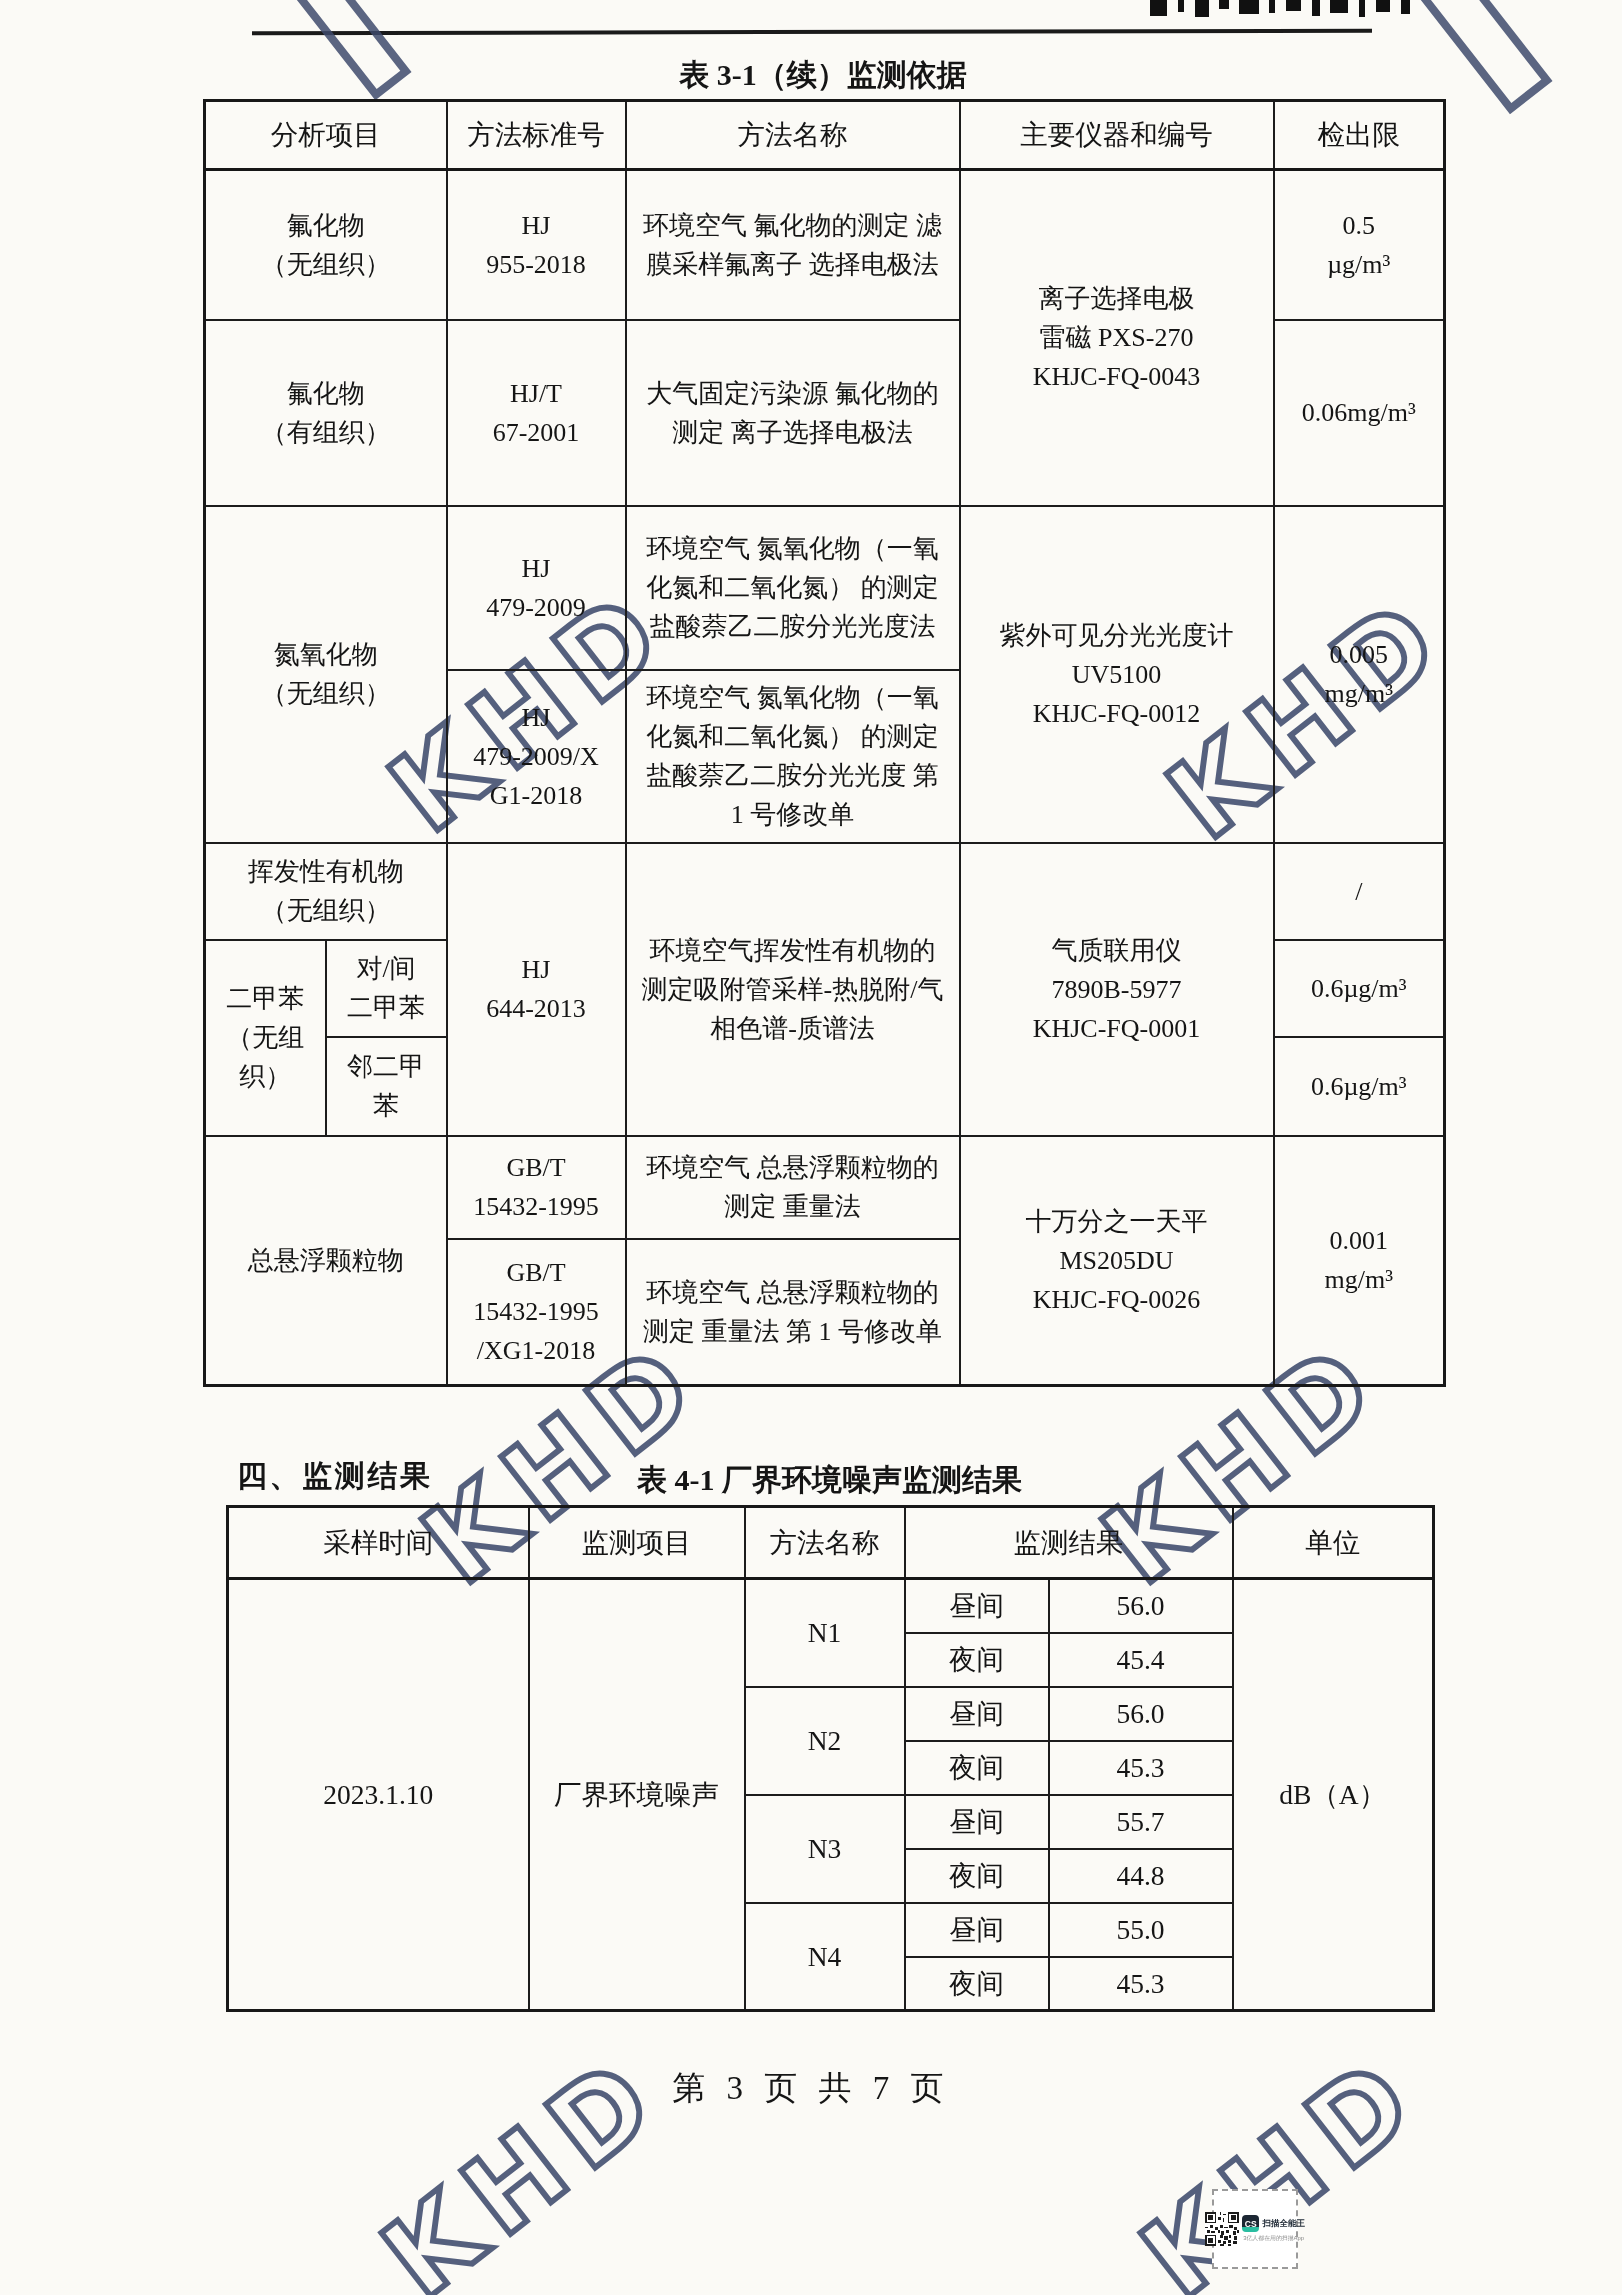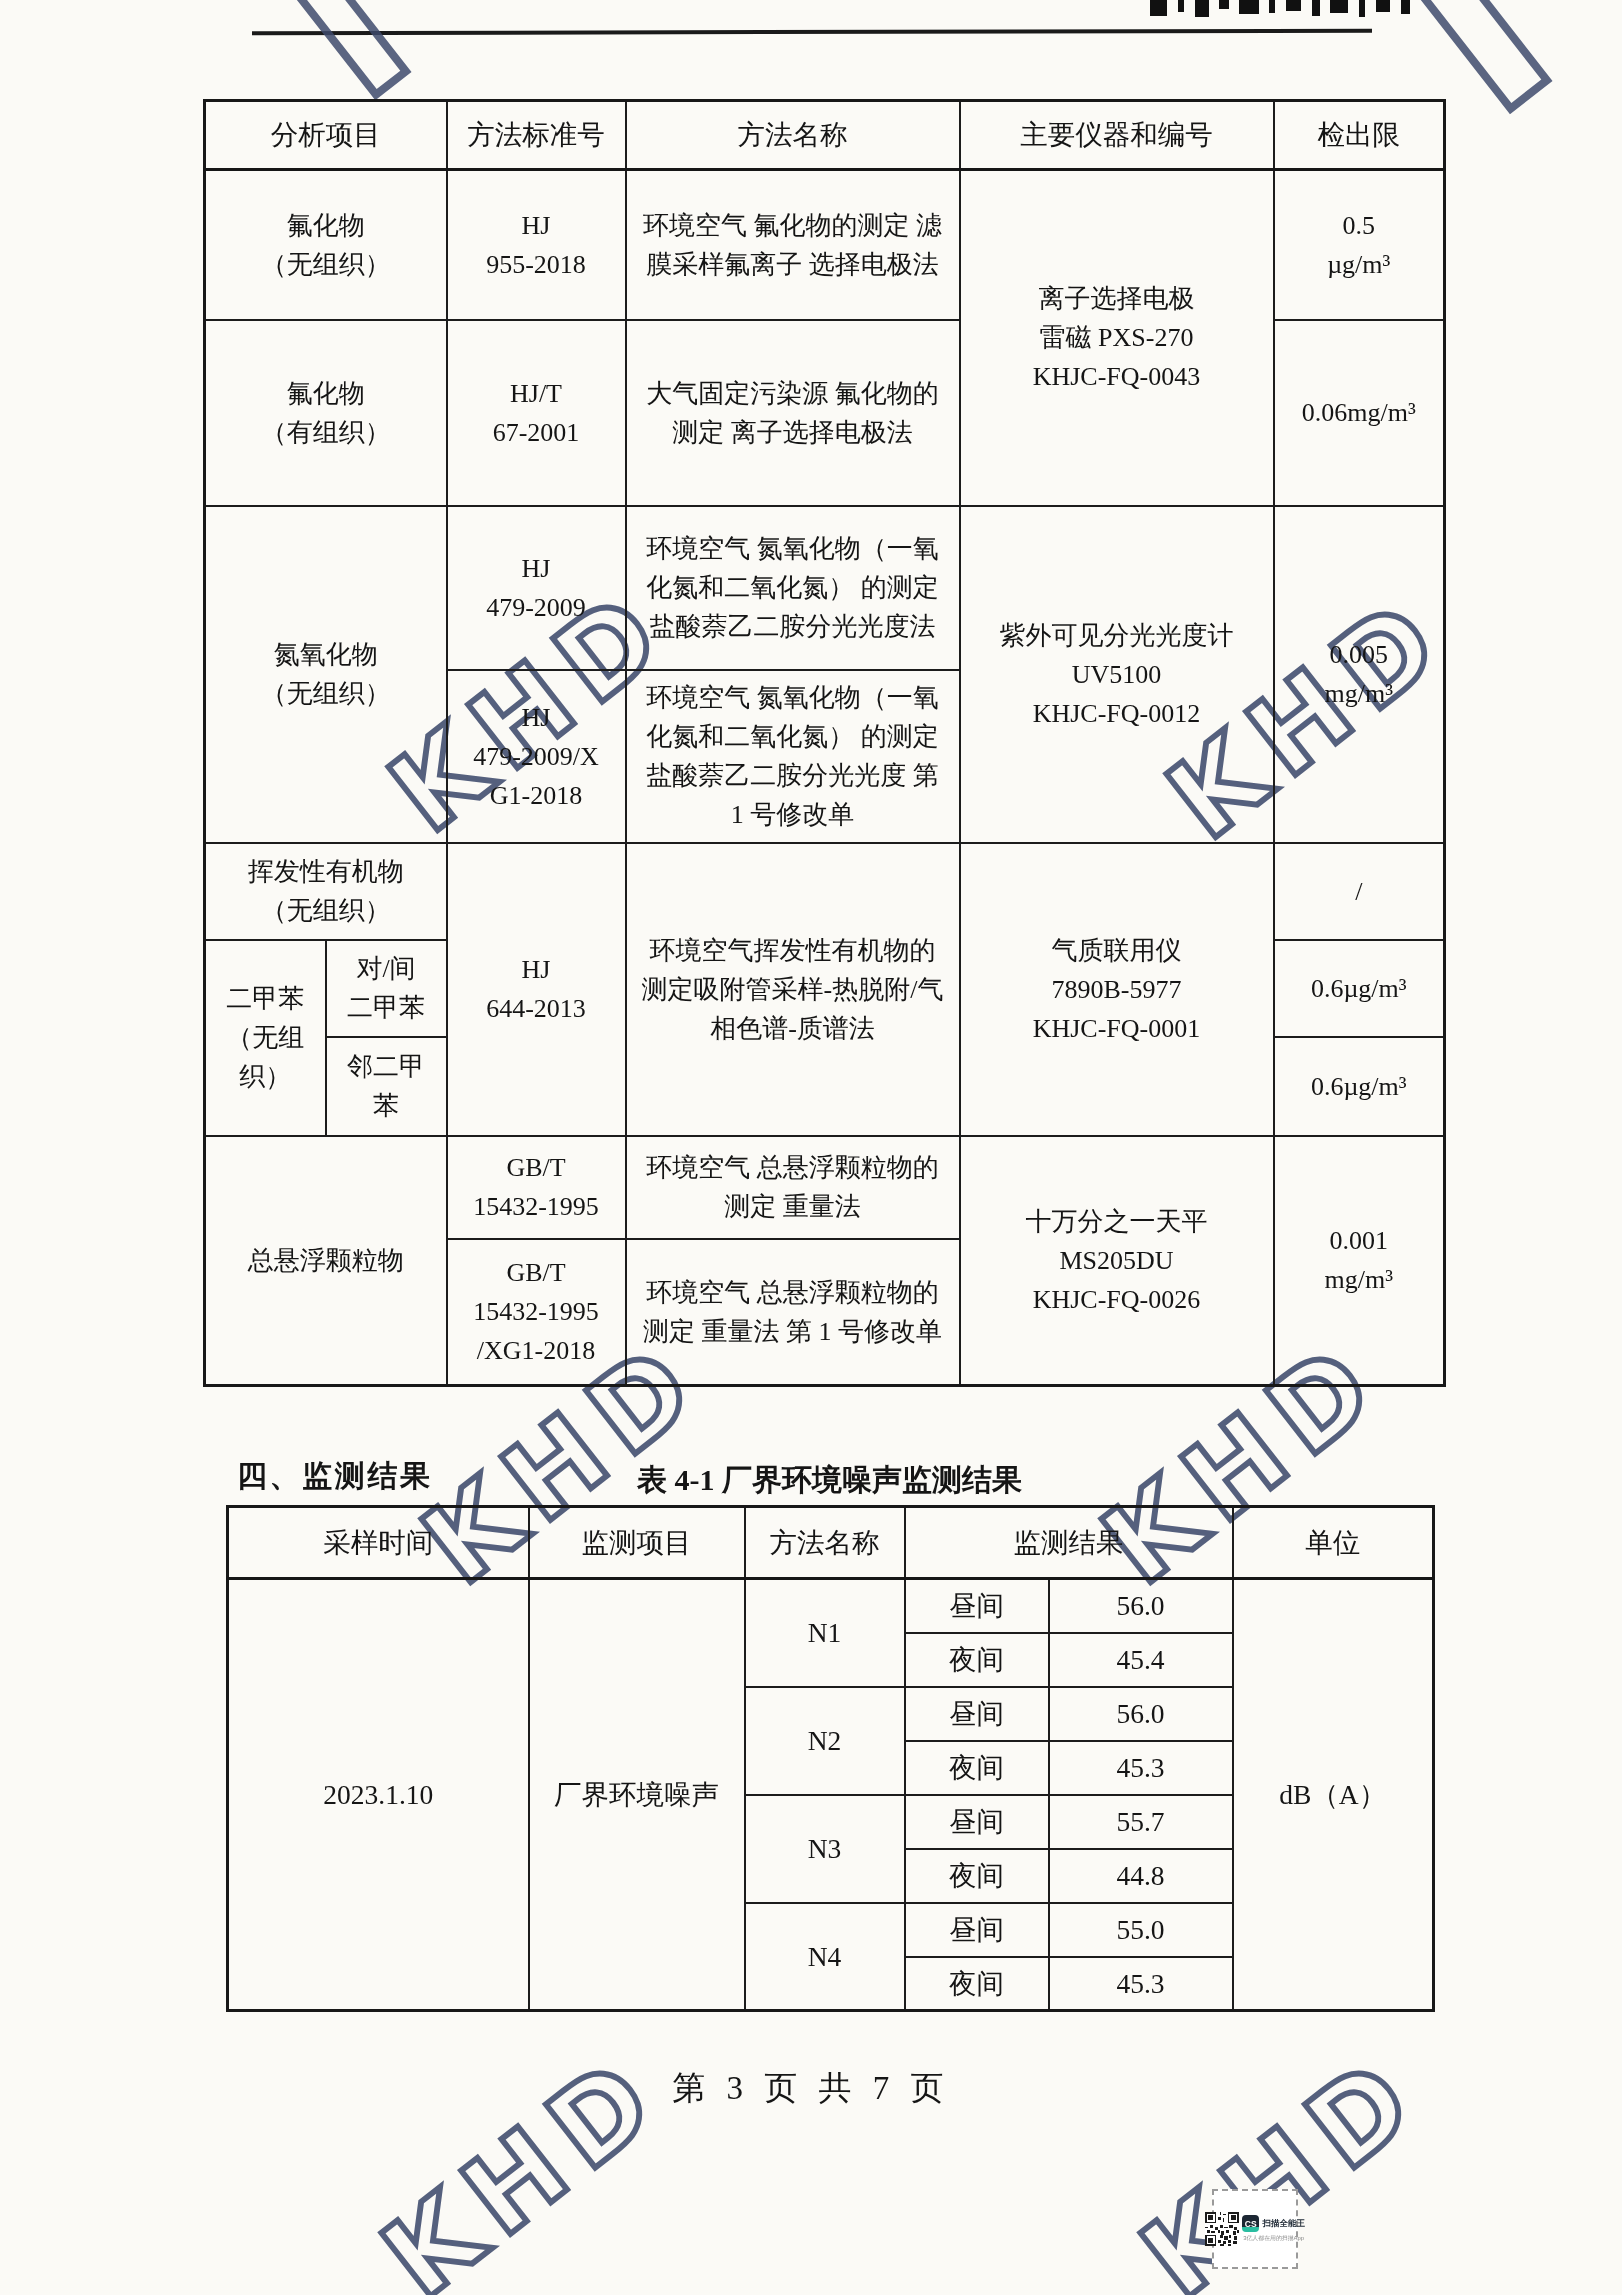--- a/index.html
+++ b/index.html
@@ -87,20 +87,21 @@
   <div class="wm-frag" style="left:307px;top:-98px;width:30px;height:190px;"></div>
   <div class="wm-frag" style="left:1439px;top:-92px;width:38px;height:196px;"></div>
 
   <div class="wm" style="left:373px;top:654px;">KHD</div>
   <div class="wm" style="left:1151px;top:661px;">KHD</div>
   <div class="wm" style="left:406px;top:1406px;">KHD</div>
   <div class="wm" style="left:1086px;top:1406px;">KHD</div>
   <div class="wm" style="left:366px;top:2120px;">KHD</div>
   <div class="wm" style="left:1125px;top:2120px;">KHD</div>
 
+  <div class="t31-title">表 3-1（续）监测依据</div>
 
   <table class="t31">
     <colgroup>
       <col style="width:121px">
         <col style="width:121px">
         <col style="width:179px">
       <col style="width:334px">
         <col style="width:314px">
         <col style="width:171px">
     </colgroup>

